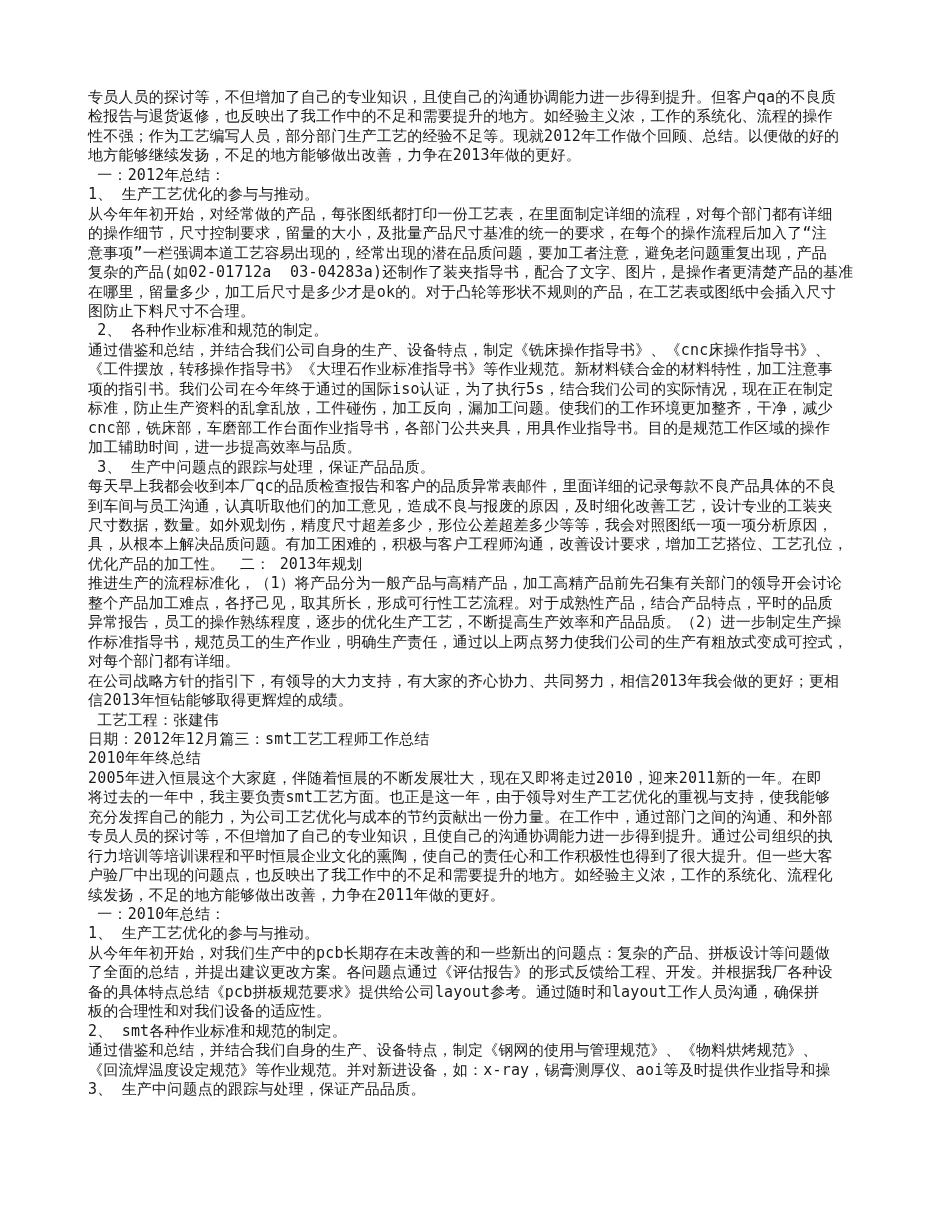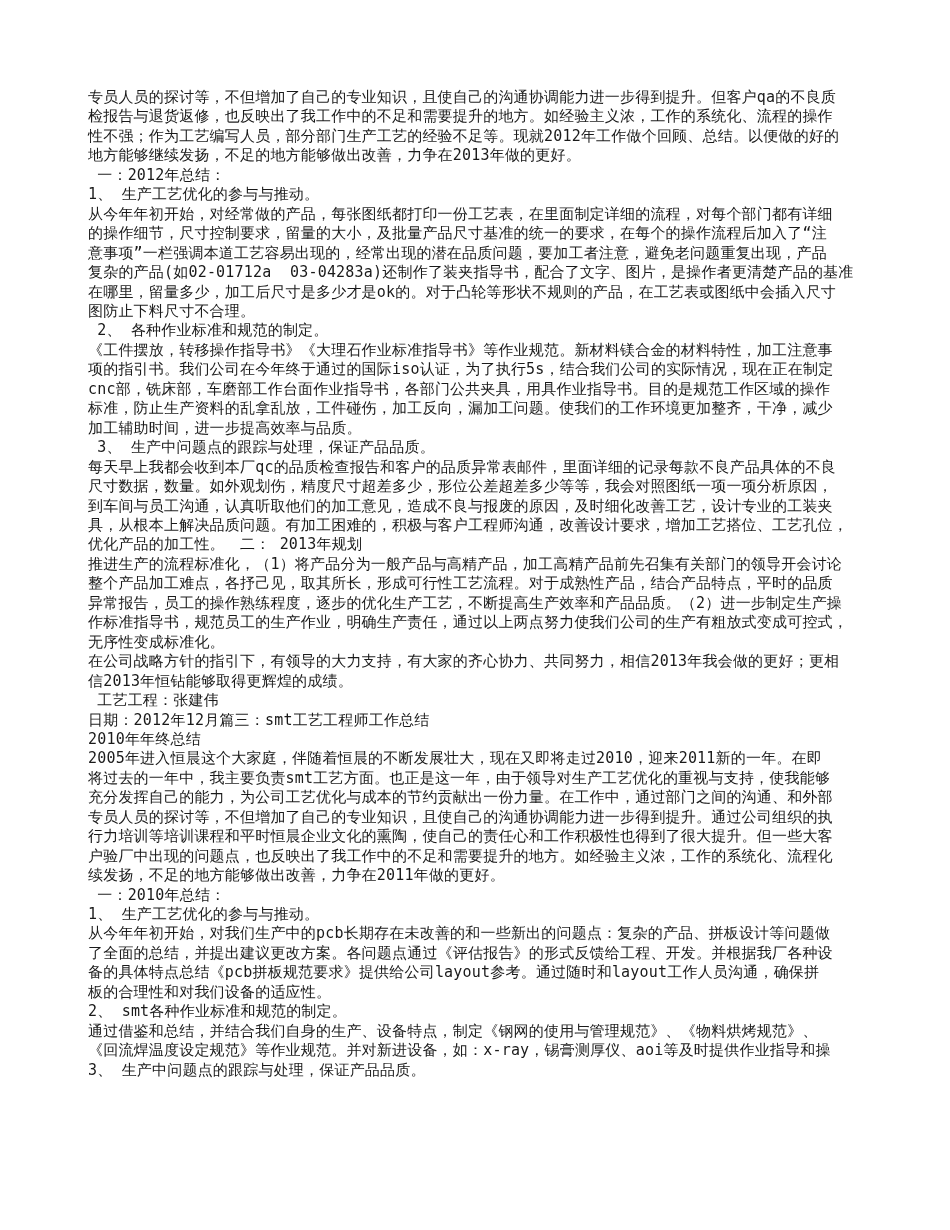--- a/index.html
+++ b/index.html
@@ -41,36 +41,37 @@
       <div class="line">地方能够继续发扬，不足的地方能够做出改善，力争在2013年做的更好。</div>
       <div class="line"> 一：2012年总结：</div>
       <div class="line">1、 生产工艺优化的参与与推动。</div>
       <div class="line">从今年年初开始，对经常做的产品，每张图纸都打印一份工艺表，在里面制定详细的流程，对每个部门都有详细</div>
       <div class="line">的操作细节，尺寸控制要求，留量的大小，及批量产品尺寸基准的统一的要求，在每个的操作流程后加入了“注</div>
       <div class="line">意事项”一栏强调本道工艺容易出现的，经常出现的潜在品质问题，要加工者注意，避免老问题重复出现，产品</div>
       <div class="line">复杂的产品(如02-01712a  03-04283a)还制作了装夹指导书，配合了文字、图片，是操作者更清楚产品的基准</div>
       <div class="line">在哪里，留量多少，加工后尺寸是多少才是ok的。对于凸轮等形状不规则的产品，在工艺表或图纸中会插入尺寸</div>
       <div class="line">图防止下料尺寸不合理。</div>
       <div class="line"> 2、 各种作业标准和规范的制定。</div>
+      <div class="line">通过借鉴和总结，并结合我们公司自身的生产、设备特点，制定《铣床操作指导书》、《cnc床操作指导书》、</div>
       <div class="line">《工件摆放，转移操作指导书》《大理石作业标准指导书》等作业规范。新材料镁合金的材料特性，加工注意事</div>
       <div class="line">项的指引书。我们公司在今年终于通过的国际iso认证，为了执行5s，结合我们公司的实际情况，现在正在制定</div>
+      <div class="line">标准，防止生产资料的乱拿乱放，工件碰伤，加工反向，漏加工问题。使我们的工作环境更加整齐，干净，减少</div>
       <div class="line">cnc部，铣床部，车磨部工作台面作业指导书，各部门公共夹具，用具作业指导书。目的是规范工作区域的操作</div>
-      <div class="line">标准，防止生产资料的乱拿乱放，工件碰伤，加工反向，漏加工问题。使我们的工作环境更加整齐，干净，减少</div>
       <div class="line">加工辅助时间，进一步提高效率与品质。</div>
       <div class="line"> 3、 生产中问题点的跟踪与处理，保证产品品质。</div>
       <div class="line">每天早上我都会收到本厂qc的品质检查报告和客户的品质异常表邮件，里面详细的记录每款不良产品具体的不良</div>
+      <div class="line">到车间与员工沟通，认真听取他们的加工意见，造成不良与报废的原因，及时细化改善工艺，设计专业的工装夹</div>
       <div class="line">尺寸数据，数量。如外观划伤，精度尺寸超差多少，形位公差超差多少等等，我会对照图纸一项一项分析原因，</div>
-      <div class="line">到车间与员工沟通，认真听取他们的加工意见，造成不良与报废的原因，及时细化改善工艺，设计专业的工装夹</div>
       <div class="line">具，从根本上解决品质问题。有加工困难的，积极与客户工程师沟通，改善设计要求，增加工艺搭位、工艺孔位，</div>
       <div class="line">优化产品的加工性。　二： 2013年规划</div>
       <div class="line">推进生产的流程标准化，（1）将产品分为一般产品与高精产品，加工高精产品前先召集有关部门的领导开会讨论</div>
       <div class="line">整个产品加工难点，各抒己见，取其所长，形成可行性工艺流程。对于成熟性产品，结合产品特点，平时的品质</div>
       <div class="line">异常报告，员工的操作熟练程度，逐步的优化生产工艺，不断提高生产效率和产品品质。（2）进一步制定生产操</div>
       <div class="line">作标准指导书，规范员工的生产作业，明确生产责任，通过以上两点努力使我们公司的生产有粗放式变成可控式，</div>
-      <div class="line">无序性变成标准化。</div>
+      <div class="line">对每个部门都有详细。</div>
       <div class="line">在公司战略方针的指引下，有领导的大力支持，有大家的齐心协力、共同努力，相信2013年我会做的更好；更相</div>
       <div class="line">信2013年恒钻能够取得更辉煌的成绩。</div>
       <div class="line"> 工艺工程：张建伟</div>
       <div class="line">日期：2012年12月篇三：smt工艺工程师工作总结</div>
       <div class="line">2010年年终总结</div>
       <div class="line">2005年进入恒晨这个大家庭，伴随着恒晨的不断发展壮大，现在又即将走过2010，迎来2011新的一年。在即</div>
       <div class="line">将过去的一年中，我主要负责smt工艺方面。也正是这一年，由于领导对生产工艺优化的重视与支持，使我能够</div>
       <div class="line">充分发挥自己的能力，为公司工艺优化与成本的节约贡献出一份力量。在工作中，通过部门之间的沟通、和外部</div>
       <div class="line">专员人员的探讨等，不但增加了自己的专业知识，且使自己的沟通协调能力进一步得到提升。通过公司组织的执</div>
       <div class="line">行力培训等培训课程和平时恒晨企业文化的熏陶，使自己的责任心和工作积极性也得到了很大提升。但一些大客</div>

